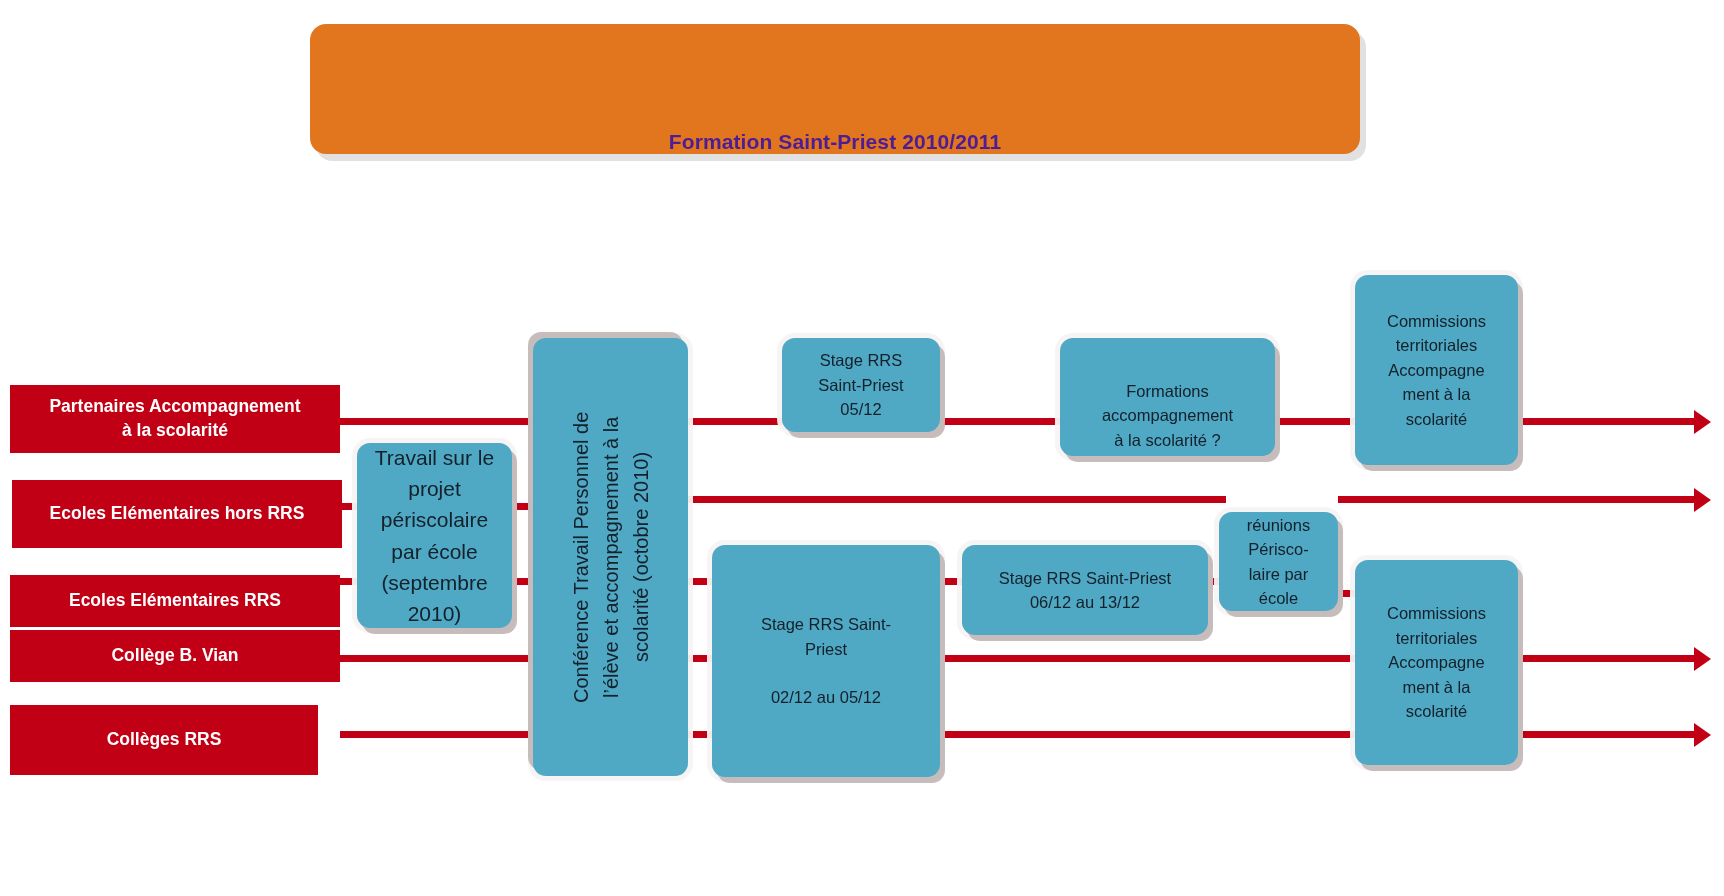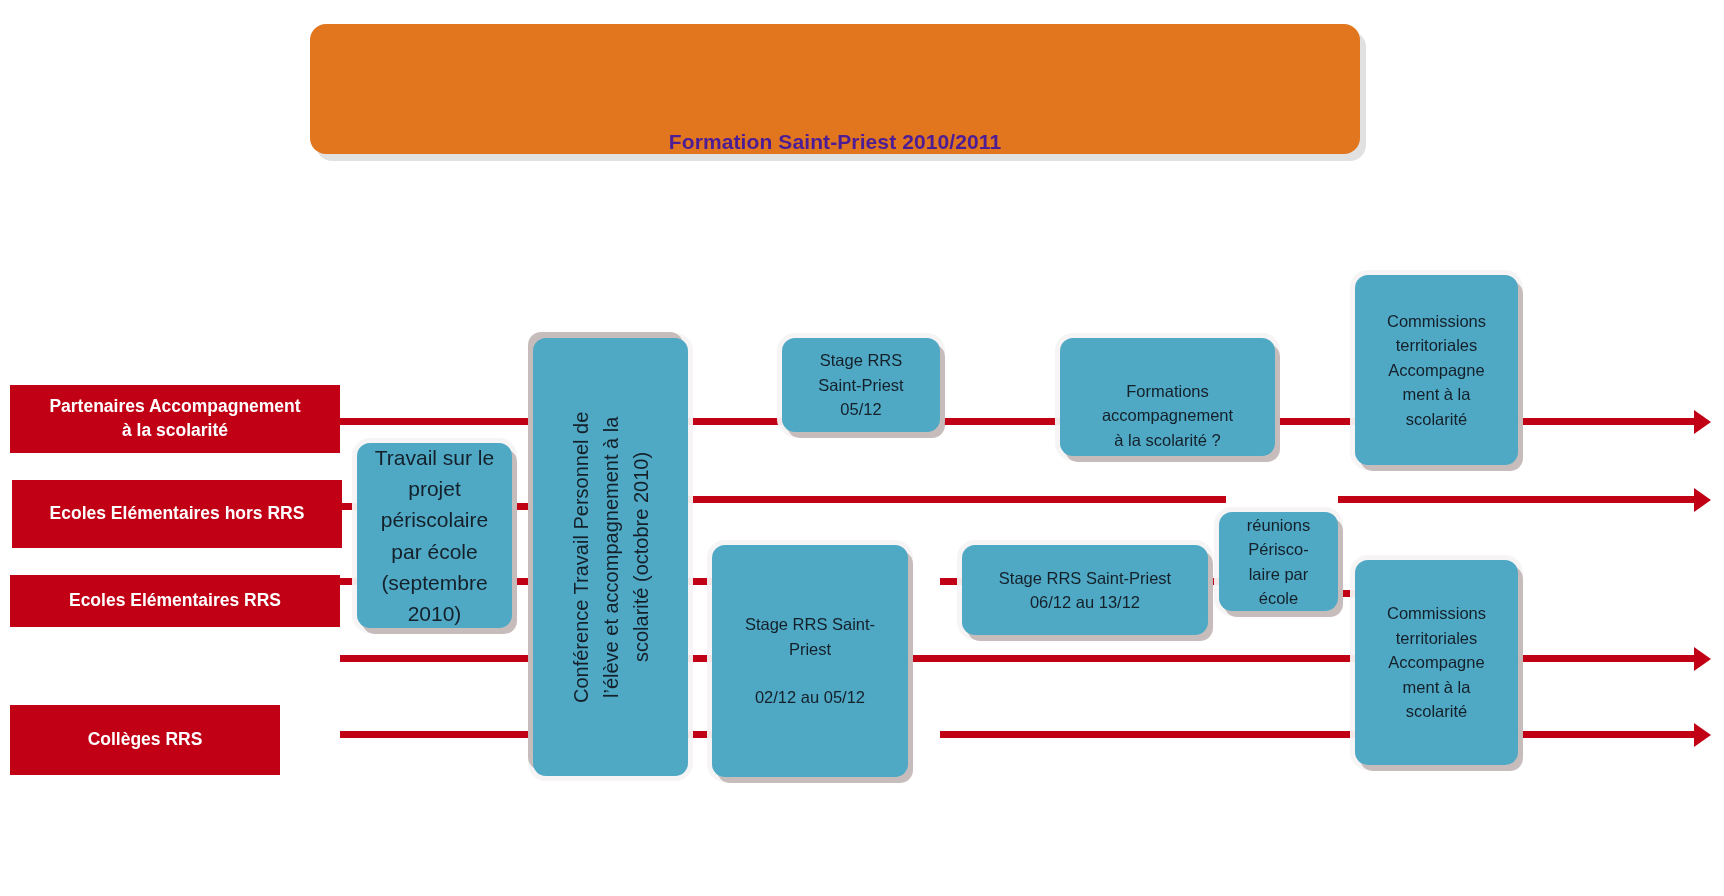--- a/index.html
+++ b/index.html
@@ -155,22 +155,25 @@
   </div>
 
   <div class="red-box" style="left:12px; top:480px; width:330px; height:68px;">
     <span style="white-space:pre-line">Ecoles Elémentaires hors RRS</span>
   </div>
 
   <div class="red-box" style="left:10px; top:553px; width:330px; height:52px;margin-top:22px;">
     <span style="white-space:pre-line">Ecoles Elémentaires RRS</span>
   </div>
 
-
-  <div class="red-box" style="left:10px; top:705px; width:270px; height:70px;">
+  <div class="red-box" style="left:10px; top:630px; width:330px; height:52px;">
+    <span style="white-space:pre-line">Collège B. Vian</span>
+  </div>
+
+  <div class="red-box" style="left:10px; top:705px; width:308px; height:70px;">
     <span style="white-space:pre-line">Collèges RRS</span>
   </div>
 
   <div class="blue-box" style="left:357px; top:443px; width:155px; height:185px; font-size:21px;">
     <span class="bb-inner">Travail sur le
 projet
 périscolaire
 par école
 (septembre
 2010)</span>
@@ -195,21 +198,21 @@
   </div>
 
   <div class="blue-box" style="left:1355px; top:275px; width:163px; height:190px;">
     <span class="bb-inner">Commissions
 territoriales
 Accompagne
 ment à la
 scolarité</span>
   </div>
 
-  <div class="blue-box" style="left:712px; top:545px; width:196px; height:232px;">
+  <div class="blue-box" style="left:712px; top:545px; width:228px; height:232px;">
     <span class="bb-inner">Stage RRS Saint-
 Priest
 
 02/12 au 05/12</span>
   </div>
 
   <div class="blue-box" style="left:962px; top:545px; width:246px; height:90px;">
     <span class="bb-inner">Stage RRS Saint-Priest
 06/12 au 13/12</span>
   </div>

